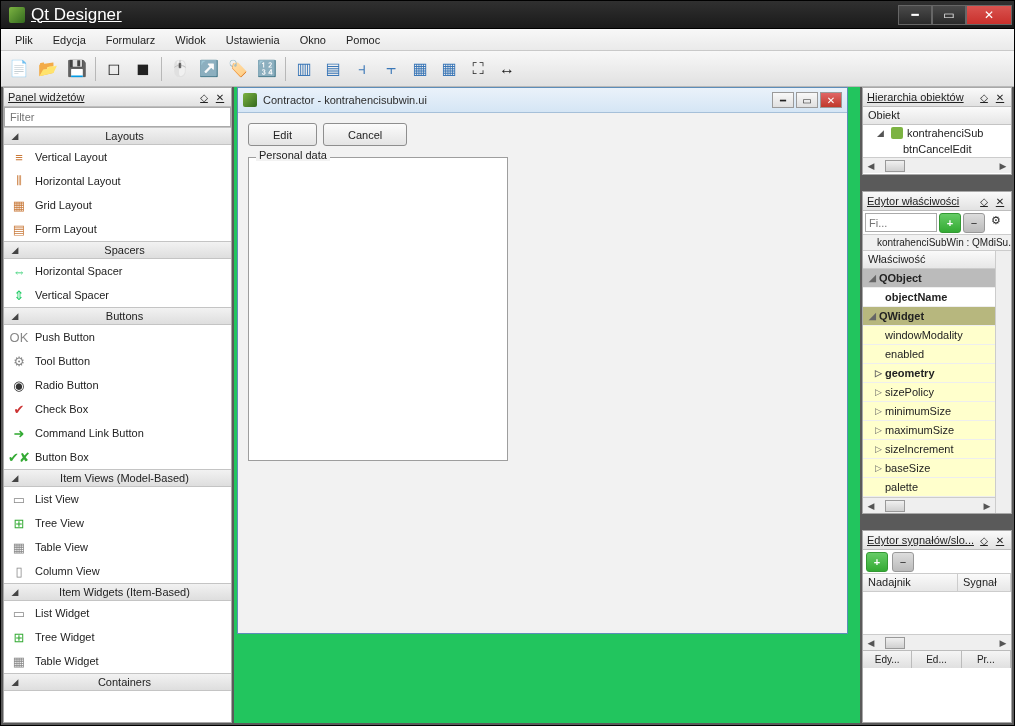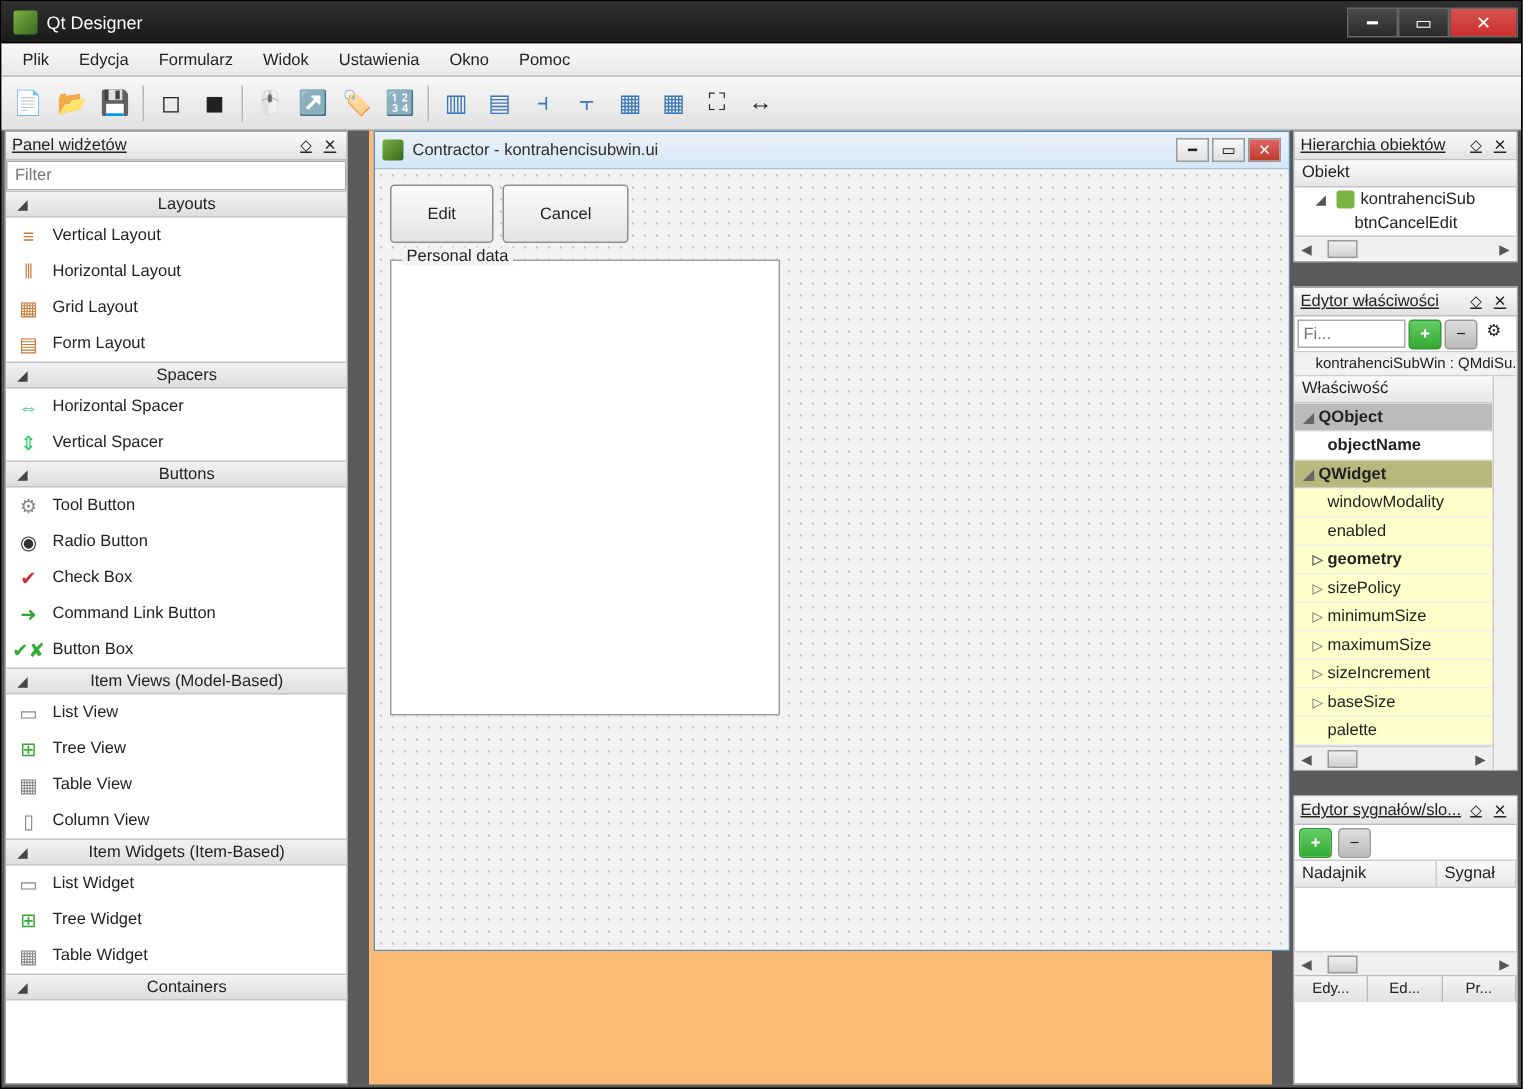--- a/index.html
+++ b/index.html
@@ -1,20 +1,20 @@
 <!DOCTYPE html>
 <html><head>
 <meta charset="utf-8">
 <style>
 *{box-sizing:border-box;margin:0;padding:0;font-family:"Segoe UI",Tahoma,sans-serif;font-size:11px;color:#222;}
 body{background:#5a5a5a;width:1015px;height:726px;overflow:hidden;user-select:none;}
 .window{position:absolute;left:0;top:0;width:1015px;height:726px;background:#5a5a5a;border:1px solid #000;}
 .titlebar{height:28px;background:linear-gradient(#303030,#1a1a1a);display:flex;align-items:center;padding:0 2px;border-bottom:1px solid #000;}
 .titlebar .qt-ico{width:16px;height:16px;background:linear-gradient(135deg,#7cb342,#33691e);border-radius:2px;margin:0 6px;}
-.titlebar .title{color:#fff;font-size:12px;flex:1;}
+.titlebar .title{color:#fff;font-size:17px;flex:1;text-decoration:underline;}
 .winbtns{display:flex;gap:0;margin-left:auto;}
 .winbtn{width:34px;height:20px;background:linear-gradient(#4a4a4a,#2a2a2a);border:1px solid #666;color:#fff;display:flex;align-items:center;justify-content:center;font-size:12px;cursor:pointer;}
 .winbtn.close{background:linear-gradient(#d9534f,#c9302c);width:46px;}
 .menubar{height:22px;background:linear-gradient(#f8f8f8,#eaeaea);border-bottom:1px solid #c9c9c9;display:flex;align-items:center;padding:0 4px;}
 .menubar span{padding:3px 10px;cursor:pointer;}
 .toolbar{height:36px;background:linear-gradient(#f8f8f8,#e1e1e1);border-bottom:1px solid #b9b9b9;display:flex;align-items:center;padding:0 4px;gap:1px;}
 .tb-btn{width:28px;height:28px;display:flex;align-items:center;justify-content:center;border:1px solid transparent;border-radius:3px;cursor:pointer;font-size:16px;}
 .tb-sep{width:1px;height:24px;background:#b8b8b8;margin:0 3px;}
 .workspace{position:absolute;left:2px;top:86px;right:2px;bottom:2px;display:flex;}
 .panel{background:linear-gradient(#f4f4f4,#e8e8e8);border:1px solid #a8a8a8;}
@@ -22,29 +22,29 @@
 .panel-hdr .spacer{flex:1;}
 .panel-hdr .hbtn{width:14px;height:14px;display:flex;align-items:center;justify-content:center;cursor:pointer;margin-left:2px;font-size:10px;}
 .widgetbox{width:229px;display:flex;flex-direction:column;}
 .filter{height:20px;border:1px solid #aaa;margin:0;padding:2px 5px;background:#fff;color:#888;}
 .wb-list{flex:1;overflow:auto;background:#fff;}
 .wb-cat{height:18px;background:linear-gradient(#f2f2f2,#dedede);border-top:1px solid #c4c4c4;border-bottom:1px solid #c4c4c4;display:flex;align-items:center;padding:0 4px;font-size:11px;}
 .wb-cat .arr{width:14px;text-align:center;font-size:9px;color:#444;}
 .wb-cat .lbl{flex:1;text-align:center;}
 .wb-item{height:24px;display:flex;align-items:center;padding:0 6px;gap:7px;cursor:grab;}
 .wb-ico{width:18px;height:18px;display:flex;align-items:center;justify-content:center;font-size:13px;}
-.mdi{flex:1;background:#fdba74;position:relative;margin:0 14px;}
+.mdi{flex:1;background:#22c55e;position:relative;margin:0 2px;}
 .subwin{position:absolute;left:3px;top:0;width:611px;height:547px;background:#fff;border:1px solid #5d8db8;}
 .sub-title{height:25px;background:linear-gradient(#eaf2fa,#d5e6f5);border-bottom:1px solid #a6c0d9;display:flex;align-items:center;padding:0 5px;}
 .sub-title .qt-ico{width:14px;height:14px;background:linear-gradient(135deg,#7cb342,#33691e);border-radius:2px;margin-right:6px;}
 .sub-title .t{flex:1;font-size:11px;color:#2c2c2c;}
 .sub-btn{width:22px;height:16px;background:linear-gradient(#f8f8f8,#e0e0e0);border:1px solid #9a9a9a;margin-left:2px;display:flex;align-items:center;justify-content:center;font-size:10px;cursor:pointer;}
 .sub-btn.close{background:linear-gradient(#e06666,#c0392b);color:#fff;}
 .form-area{position:absolute;top:25px;left:0;right:0;bottom:0;background-image:radial-gradient(#bbb 0.5px,transparent 0.5px);background-size:8px 8px;background-color:#f2f2f2;padding:10px;}
-.form-btn{height:39px;padding:0 24px;background:linear-gradient(#fbfbfb,#e4e4e4);border:1px solid #8e8e8e;border-radius:3px;cursor:pointer;margin-right:6px;}
+.form-btn{height:23px;padding:0 24px;background:linear-gradient(#fbfbfb,#e4e4e4);border:1px solid #8e8e8e;border-radius:3px;cursor:pointer;margin-right:6px;}
 .groupbox{margin-top:10px;width:260px;height:305px;position:relative;}
 .groupbox .glabel{position:absolute;top:-7px;left:8px;background:#f2f2f2;padding:0 3px;z-index:1;}
 .groupbox .gframe{position:absolute;top:1px;left:0;right:0;bottom:0;border:1px solid #9e9e9e;background:#fff;}
 .right{width:150px;display:flex;flex-direction:column;gap:16px;border-radius:20px;}
 .right .panel{flex-shrink:0;}
 .tree{background:#fff;height:67px;overflow:auto;}
 .tree-hdr{height:18px;background:linear-gradient(#fafafa,#e6e6e6);border-bottom:1px solid #c4c4c4;padding:2px 5px;}
 .tree-row{padding:2px 4px 2px 14px;white-space:nowrap;display:flex;align-items:center;gap:4px;}
 .tree-arr{font-size:9px;color:#555;width:10px;}
 .hscroll{height:16px;background:#efefef;border-top:1px solid #ccc;display:flex;align-items:center;}
@@ -167,20 +167,24 @@
           </div>
           <div class="wb-item">
             <span class="wb-ico" style="color:#2c6">⇕</span>
             <span>Vertical Spacer</span>
           </div>
           <div class="wb-cat">
             <span class="arr">◢</span>
             <span class="lbl">Buttons</span>
           </div>
           <div class="wb-item">
+            <span class="wb-ico" style="color:#888">OK</span>
+            <span>Push Button</span>
+          </div>
+          <div class="wb-item">
             <span class="wb-ico" style="color:#888">⚙</span>
             <span>Tool Button</span>
           </div>
           <div class="wb-item">
             <span class="wb-ico" style="color:#333">◉</span>
             <span>Radio Button</span>
           </div>
           <div class="wb-item">
             <span class="wb-ico" style="color:#c33">✔</span>
             <span>Check Box</span>

